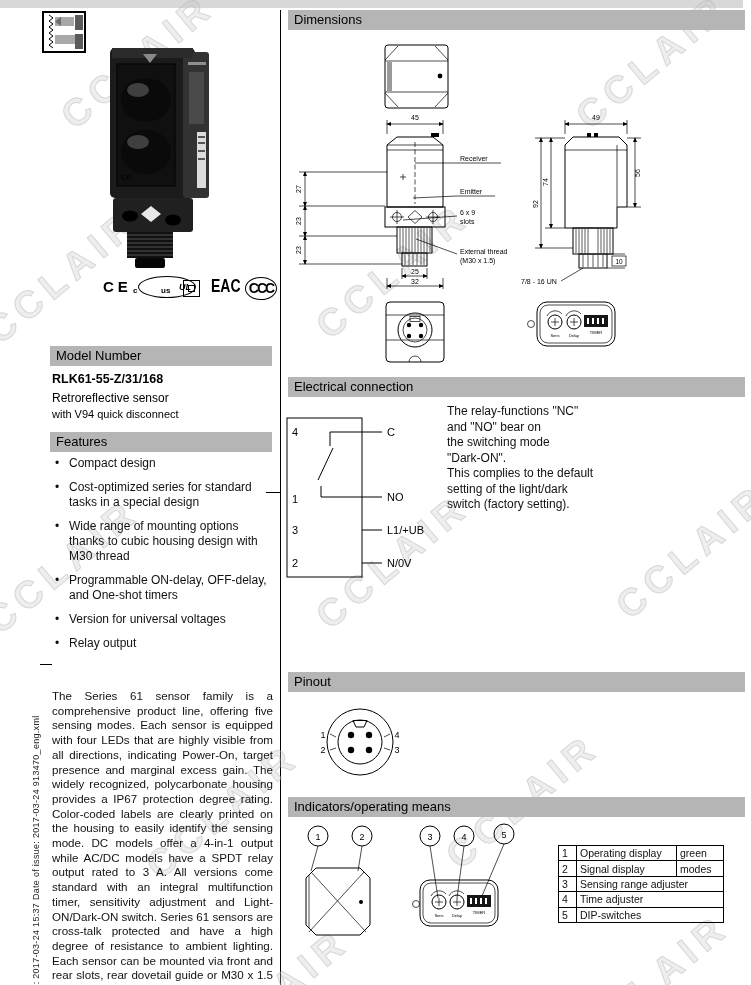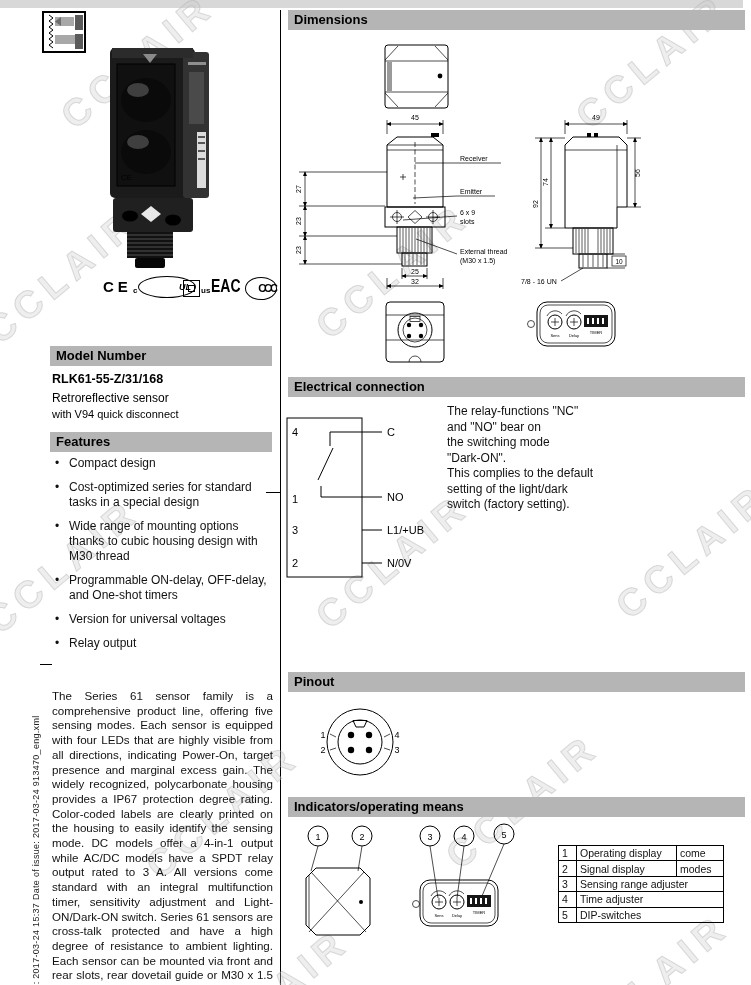--- a/index.html
+++ b/index.html
@@ -1,21 +1,21 @@
 <!DOCTYPE html>
 <html><head>
 <meta charset="utf-8">
 <style>
   html,body{margin:0;padding:0;background:#ffffff;}
   .page{position:relative;width:751px;height:985px;background:#ffffff;overflow:hidden;
         font-family:"Liberation Sans","DejaVu Sans",sans-serif;color:#111;}
   .topstrip{position:absolute;left:0;top:0;width:743px;height:8px;background:#d8d8d8;}
   .divider{position:absolute;left:280px;top:10px;width:1px;height:975px;background:#000;}
   .tick{position:absolute;background:#000;}
-  .bar{position:absolute;height:20px;background:#b5b5b5;font-weight:bold;font-size:13px;
+  .bar{position:absolute;height:20px;background:#b5b5b5;font-weight:normal;font-size:13px;
        line-height:20px;padding-left:6px;box-sizing:border-box;color:#000;}
   .bar-left{left:50px;width:222px;}
   .bar-right{left:288px;width:457px;}
   .txt{position:absolute;color:#000;}
   .wm{position:absolute;font-size:38px;font-weight:bold;letter-spacing:7px;
       color:rgba(200,200,200,0.30);-webkit-text-stroke:1px rgba(178,178,178,0.45);
       transform:rotate(-40deg);pointer-events:none;white-space:nowrap;}
   .vtext{position:absolute;font-size:9px;color:#222;white-space:nowrap;
          transform:rotate(-90deg);transform-origin:0 0;letter-spacing:0.3px;}
   ul.features{position:absolute;left:52px;top:456px;width:222px;margin:0;padding:0;
@@ -43,26 +43,26 @@
   .ind-table .lab{flex:1;}
   .ind-table .val{width:40px;border-left:1px solid #000;height:100%;display:flex;align-items:center;flex:none;}
   
   .certs{position:absolute;left:95px;top:274px;width:180px;height:30px;}
   .cert{position:absolute;color:#000;}
   .ce{left:8px;top:4px;font-size:15px;font-weight:600;letter-spacing:4px;}
   .ul-wrap{left:38px;top:0px;width:44px;height:28px;}
   .ul-c{position:absolute;left:0;top:12px;font-size:8px;font-weight:bold;}
   .ul-circle{position:absolute;left:5px;top:2px;width:20px;height:20px;border:1.6px solid #000;
              border-radius:50%;font-size:9px;font-weight:bold;text-align:center;line-height:20px;font-style:italic;padding-left:36px;}
-  .ul-us{position:absolute;left:28px;top:12px;font-size:8px;font-weight:bold;margin-left:40px;}
+  .ul-us{position:absolute;left:28px;top:12px;font-size:8px;font-weight:bold;}
   .sq-wrap{left:88px;top:6px;width:15px;height:15px;border:1.6px solid #000;display:flex;align-items:center;justify-content:center;}
   .sq-in{width:5px;height:5px;border:1.4px solid #000;}
   .eac{left:116px;top:4px;font-size:14px;font-weight:bold;letter-spacing:0px;transform:scaleY(1.25);}
   .ccc-wrap{left:150px;top:3px;width:30px;height:21px;border:1.6px solid #000;border-radius:50%;
-            text-align:right;line-height:20px;font-size:11px;font-weight:bold;letter-spacing:-2px;}
+            text-align:center;line-height:20px;font-size:14px;font-weight:bold;letter-spacing:-2px;}
 </style>
 </head>
 <body>
 
 <div class="page">
 
   <div class="topstrip"></div>
   <div class="divider"></div>
   <div class="tick" style="left:266px;top:492px;width:14px;height:1px;"></div>
   <div class="tick" style="left:40px;top:664px;width:12px;height:1px;"></div>
@@ -445,21 +445,21 @@
     <rect x="77" y="80" width="2" height="6" fill="#fff"></rect>
     <text class="t4" x="31" y="99" text-anchor="middle">Sens</text>
     <text class="t4" x="49" y="99" text-anchor="middle">Delay</text>
     <text class="t4" x="71" y="96" text-anchor="middle">TIMER</text>
   </svg>
 
   <div class="ind-table">
     <div class="tr">
       <div class="td num">1</div>
       <div class="td lab">Operating display</div>
-      <div class="td val">come</div>
+      <div class="td val">green</div>
     </div>
     <div class="tr">
       <div class="td num">2</div>
       <div class="td lab">Signal display</div>
       <div class="td val">modes</div>
     </div>
     <div class="tr">
       <div class="td num">3</div>
       <div class="td lab">Sensing range adjuster</div>
     </div>

